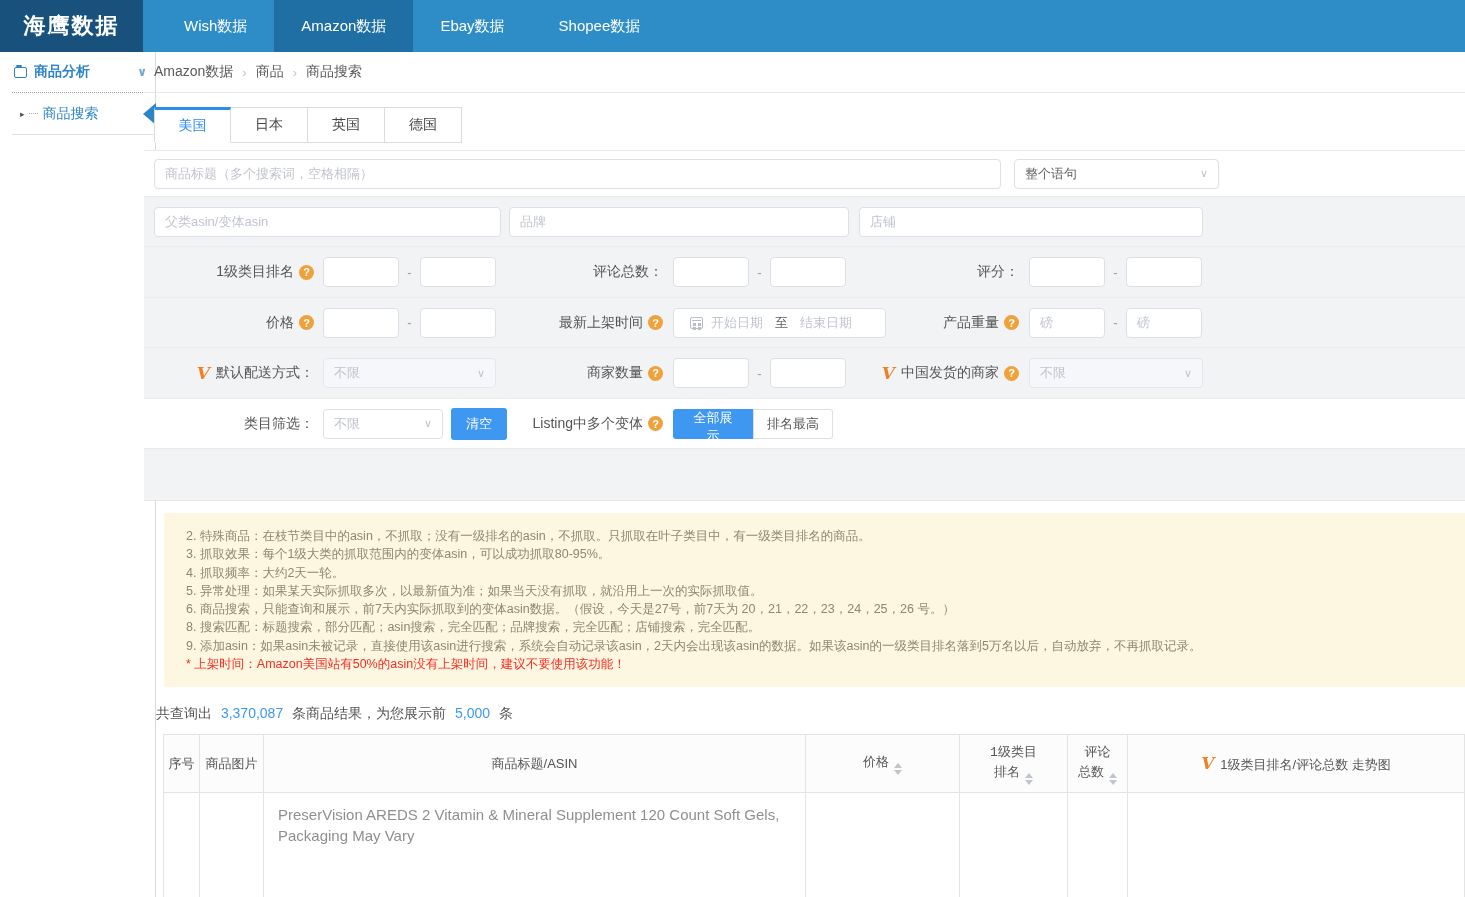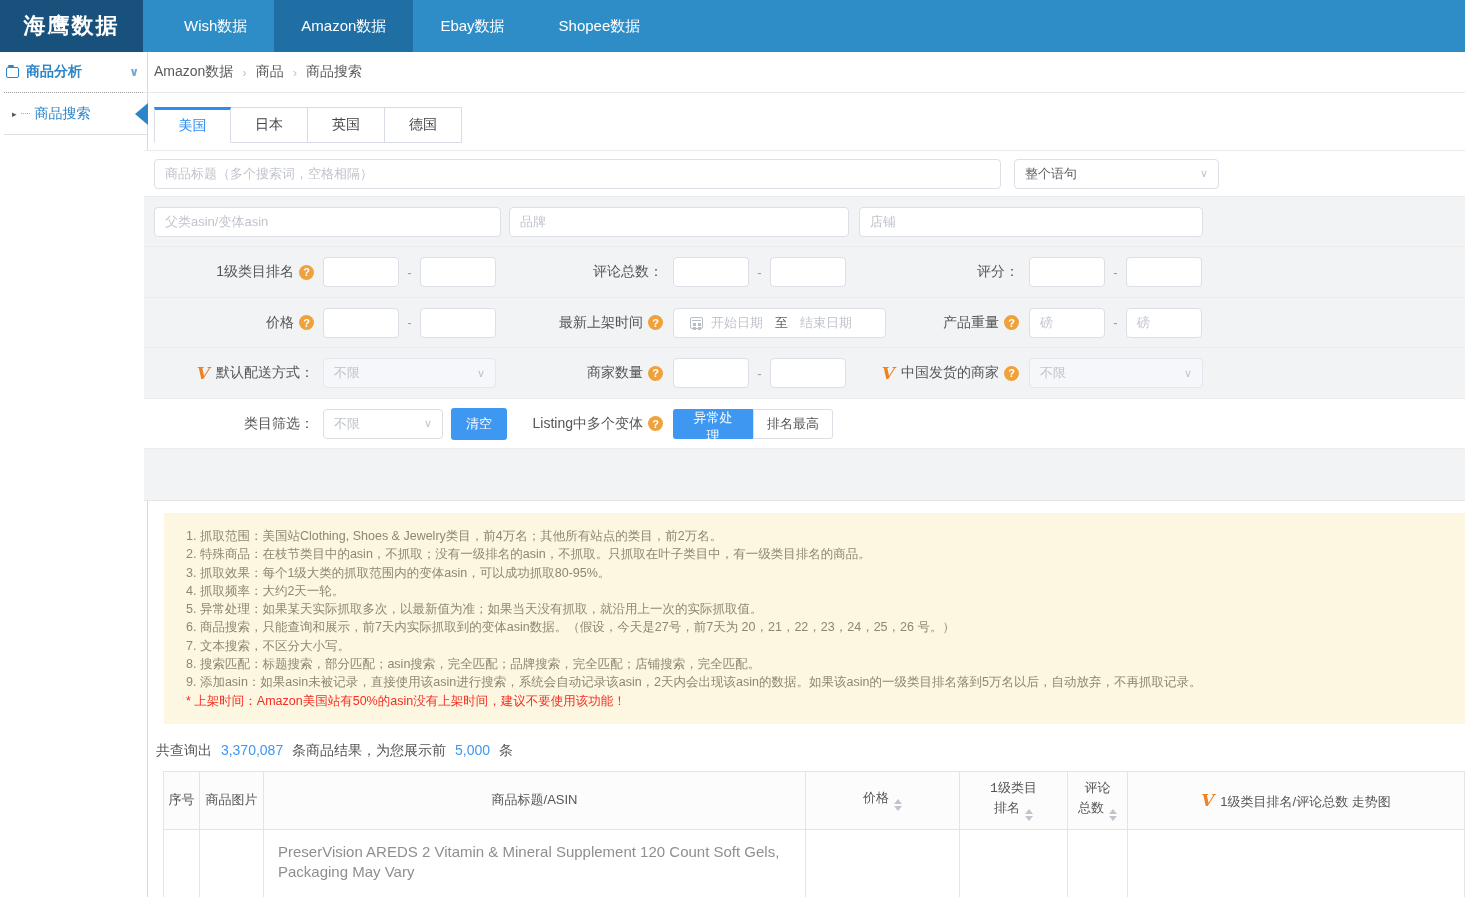--- a/index.html
+++ b/index.html
@@ -9,21 +9,21 @@
     background: #fff; color: #333;
   }
   
   .navbar { position: absolute; top:0; left:0; right:0; height:52px; background:#2e8dc7; display:flex; z-index:5; }
   .logo { width:143px; background:#18527c; color:#fff; font-weight:bold; font-size:22px;
           display:flex; align-items:center; justify-content:center; letter-spacing:2px; }
   .nav-tabs { display:flex; margin-left:14px; }
   .nav-tab { color:#fff; font-size:15px; padding:0 27px; display:flex; align-items:center; cursor:pointer; }
   .nav-tab.active { background:#1f6fa5; }
   
-  .sidebar { position:absolute; top:52px; left:4px; width:144px; bottom:0; background:#fff; border-right:1px solid #d9d9d9; }
+  .sidebar { position:absolute; top:52px; left:12px; width:144px; bottom:0; background:#fff; border-right:1px solid #d9d9d9; }
   .side-group { height:41px; display:flex; align-items:center; color:#2d85c8; font-size:14px; font-weight:bold;
                 padding:0 8px 0 2px; border-bottom:1px dotted #9a9a9a; }
   .folder-icon { width:13px; height:11px; border:1px solid #2d85c8; border-radius:2px; margin-right:7px; position:relative; flex:none; }
   .folder-icon::before { content:""; position:absolute; top:-3px; left:1px; width:6px; height:2px; background:#2d85c8; border-radius:1px; }
   .side-group .chev { margin-left:auto; color:#6ea8d2; font-size:12px; }
   .side-item { height:42px; display:flex; align-items:center; color:#2d85c8; font-size:14px;
                padding-left:8px; border-bottom:1px solid #e0e0e0; position:relative; }
   .side-item .tri { color:#555; font-size:9px; margin-right:2px; }
   .leader { width:9px; border-bottom:1px dotted #aaa; margin:0 5px 0 2px; }
   .side-pointer { position:absolute; right:-1px; top:50%; transform:translateY(-50%);
@@ -282,37 +282,35 @@
       </div>
       <div class="grp p307">
         <button class="btn btn-blue">清空</button>
       </div>
       <div class="grp p360">
         <span class="flabel flabel2">
           <span>Listing中多个变体</span>
           <span class="help-icon">?</span>
         </span>
         <div class="btn-pair">
-          <button class="btn btn-blue">异常处理</button>
+          <button class="btn btn-blue">全部展示</button>
           <button class="btn btn-ghost">排名最高</button>
         </div>
       </div>
     </div>
 
     <div class="fband"></div>
   </div>
 
   <div class="notice">
-    <div>1. 抓取范围：美国站Clothing, Shoes &amp; Jewelry类目，前4万名；其他所有站点的类目，前2万名。</div>
     <div>2. 特殊商品：在枝节类目中的asin，不抓取；没有一级排名的asin，不抓取。只抓取在叶子类目中，有一级类目排名的商品。</div>
     <div>3. 抓取效果：每个1级大类的抓取范围内的变体asin，可以成功抓取80-95%。</div>
     <div>4. 抓取频率：大约2天一轮。</div>
     <div>5. 异常处理：如果某天实际抓取多次，以最新值为准；如果当天没有抓取，就沿用上一次的实际抓取值。</div>
     <div>6. 商品搜索，只能查询和展示，前7天内实际抓取到的变体asin数据。（假设，今天是27号，前7天为 20，21，22，23，24，25，26 号。）</div>
-    <div>7. 文本搜索，不区分大小写。</div>
     <div>8. 搜索匹配：标题搜索，部分匹配；asin搜索，完全匹配；品牌搜索，完全匹配；店铺搜索，完全匹配。</div>
     <div>9. 添加asin：如果asin未被记录，直接使用该asin进行搜索，系统会自动记录该asin，2天内会出现该asin的数据。如果该asin的一级类目排名落到5万名以后，自动放弃，不再抓取记录。</div>
     <div class="warn">* 上架时间：Amazon美国站有50%的asin没有上架时间，建议不要使用该功能！</div>
   </div>
 
   <div class="results">
     <span>共查询出</span>
     <span class="num">3,370,087</span>
     <span>条商品结果，为您展示前</span>
     <span class="num">5,000</span>

